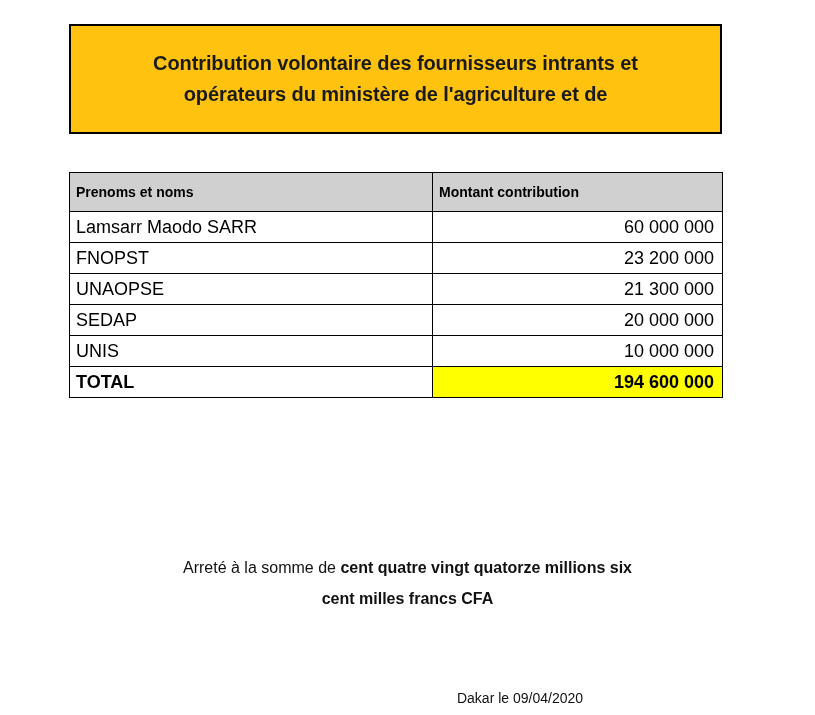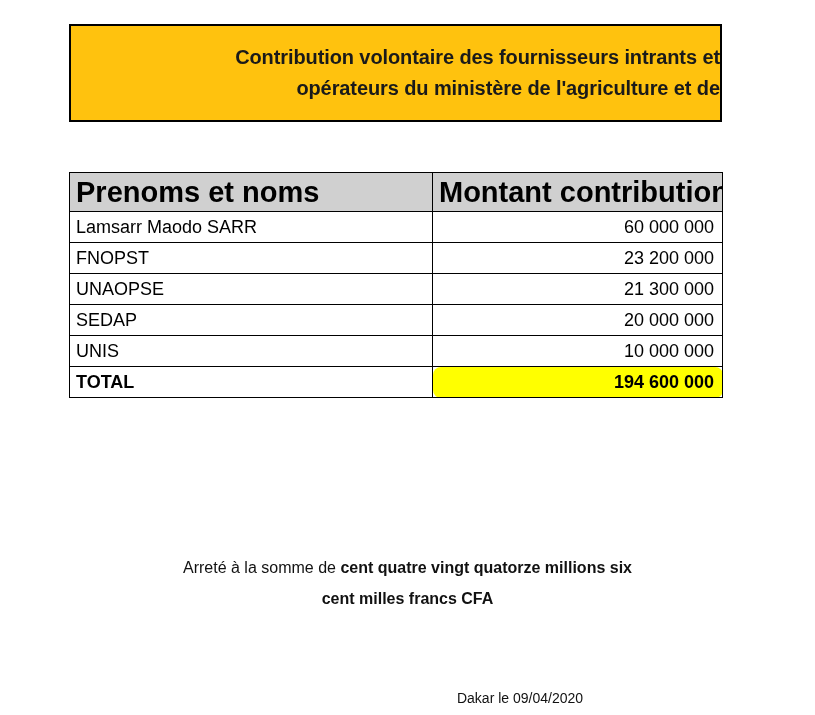--- a/index.html
+++ b/index.html
@@ -23,27 +23,27 @@
     width: 815px;
     height: 715px;
   }
 
   
   .title-box {
     position: absolute;
     left: 69px;
     top: 24px;
     width: 653px;
-    height: 98px;
+    height: 110px;
     background: #FFC20E;
     border: 2px solid #000000;
     box-sizing: border-box;
     display: flex;
     flex-direction: column;
-    align-items: flex-end;
+    align-items: center;
     justify-content: center;
   }
   .title-line {
     font-size: 20px;
     font-weight: bold;
     line-height: 31px;
     text-align: center;
     letter-spacing: -0.1px;
     color: #1a1a1a;
     white-space: nowrap;
@@ -72,41 +72,40 @@
     font-size: 18px;
     line-height: 30px;
     vertical-align: middle;
     box-sizing: border-box;
     overflow: hidden;
     white-space: nowrap;
   }
   table.contrib thead th {
     background: #D0D0D0;
     font-weight: bold;
-    font-size: 29px;
+    font-size: 14px;
     height: 38px;
     line-height: 38px;
     text-align: left;
   }
   table.contrib tbody td.name {
     text-align: left;
     font-weight: normal;
     margin-top: 40px;
   }
   table.contrib tbody td.amount {
     text-align: right;
     font-weight: normal;
     padding-right: 8px;
   }
   table.contrib tbody tr.total-row td {
     font-weight: bold;
   }
   table.contrib tbody tr.total-row td.amount {
     background: #FFFF00;
-    border-radius: 8px;
   }
 
   
   .statement {
     position: absolute;
     left: 80px;
     top: 552px;
     width: 655px;
     text-align: center;
     font-size: 16px;

